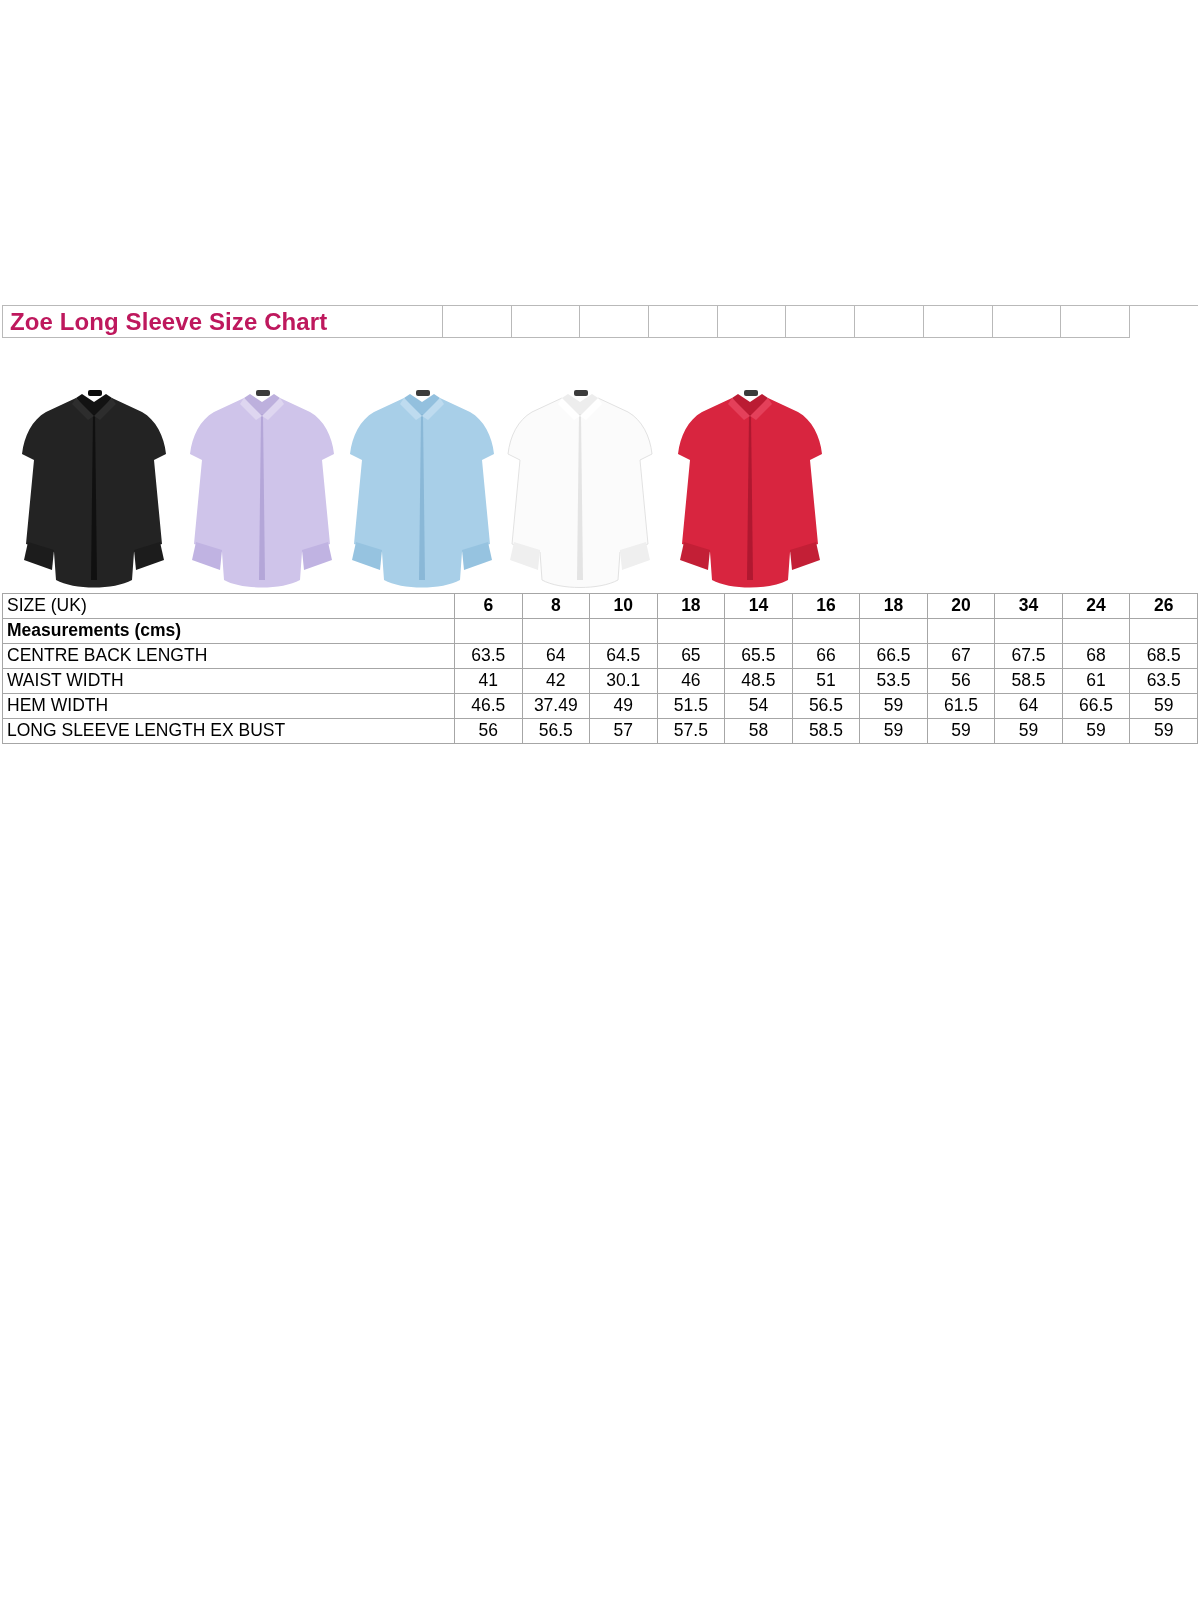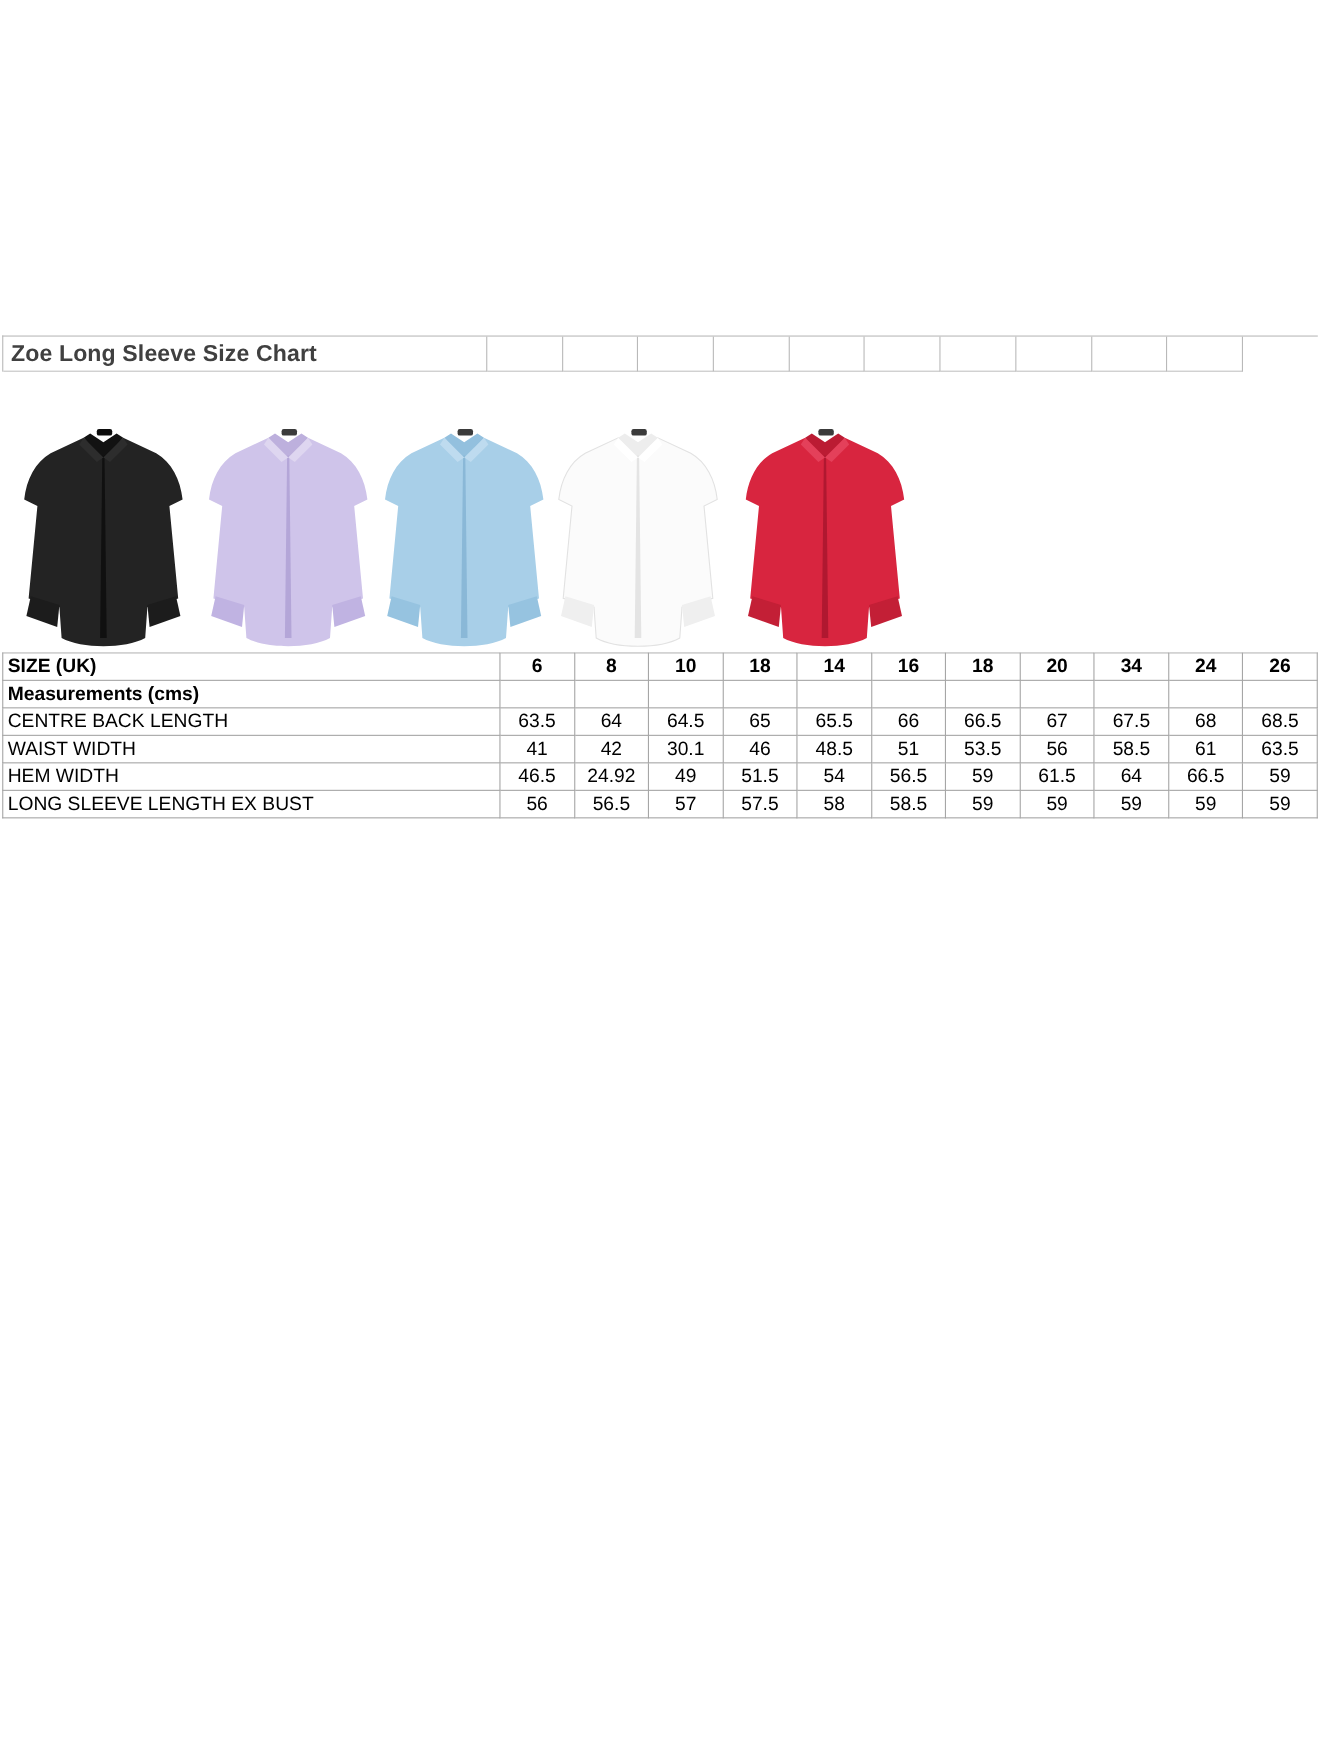--- a/index.html
+++ b/index.html
@@ -32,23 +32,23 @@
     height: 33px;
     box-sizing: border-box;
   }
   .title-cell {
     border-right: 1px solid #b9b9b9;
     border-bottom: 1px solid #b9b9b9;
     box-sizing: border-box;
     display: flex;
     align-items: center;
     padding-left: 7px;
-    font-size: 21px;
+    font-size: 24px;
     font-weight: bold;
-    color: #404040;
+    color: #be185d;
     letter-spacing: 0.1px;
   }
   .title-main { width: 440px; }
   .title-blank { width: 68.7px; }
 
   
   .image-band {
     position: relative;
     height: 255px;
     width: 1196px;
@@ -78,21 +78,21 @@
     white-space: nowrap;
   }
   td.label {
     text-align: left;
     width: 452px;
   }
   td.num {
     text-align: center;
   }
   tr.header td { font-weight: bold; font-size: 17.5px; }
-  tr.header td.label { font-weight: bold; }
+  tr.header td.label { font-weight: normal; }
   tr.sub td.label { font-weight: bold; }
   .bold-inline { font-weight: bold; }
   td.empty { border-left: 1px solid #a6a6a6; }
 </style>
 </head>
 <body>
 
 <div class="page">
   <div class="sheet">
 
@@ -237,21 +237,21 @@
           <td class="num">53.5</td>
           <td class="num">56</td>
           <td class="num">58.5</td>
           <td class="num">61</td>
           <td class="num">63.5</td>
         </tr>
 
         <tr>
           <td class="label"><span>HEM WIDTH</span><span class="bold-inline"></span></td>
           <td class="num">46.5</td>
-          <td class="num">24.92</td>
+          <td class="num">37.49</td>
           <td class="num">49</td>
           <td class="num">51.5</td>
           <td class="num">54</td>
           <td class="num">56.5</td>
           <td class="num">59</td>
           <td class="num">61.5</td>
           <td class="num">64</td>
           <td class="num">66.5</td>
           <td class="num">59</td>
         </tr>

